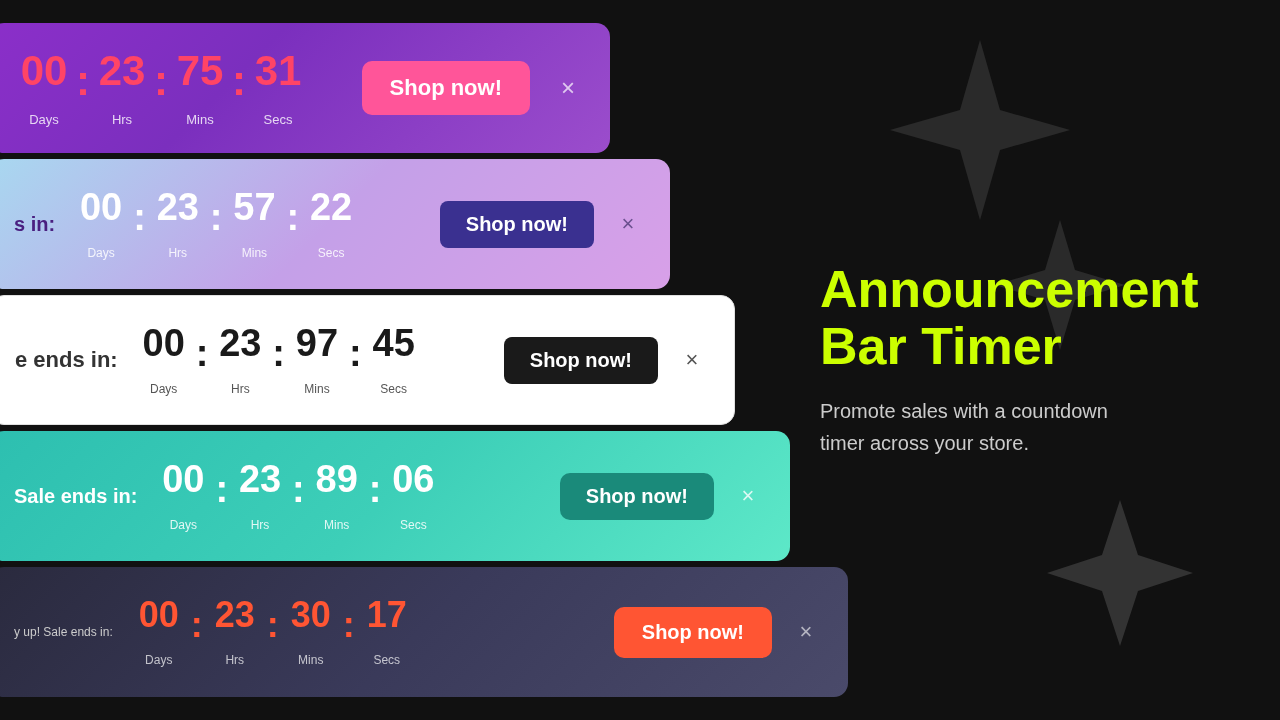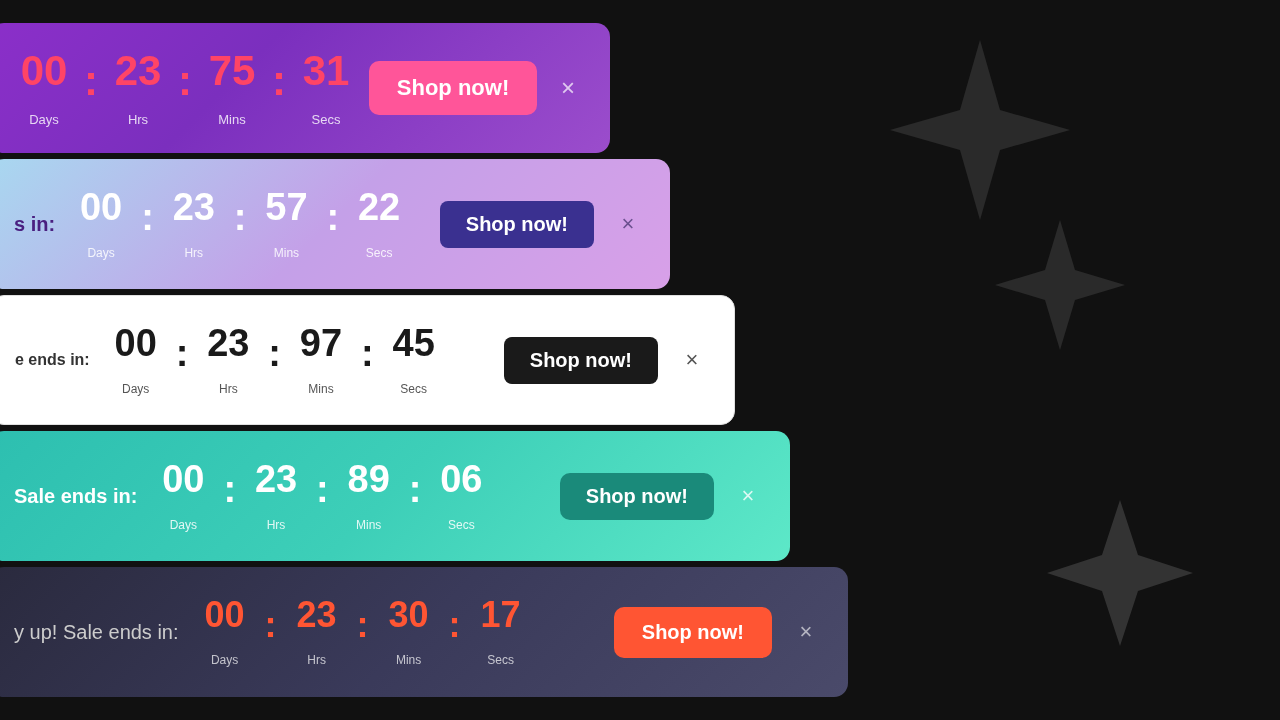--- a/index.html
+++ b/index.html
@@ -68,29 +68,29 @@
     }
 
     
     .sale-text {
       font-size: 18px;
       font-weight: 600;
       white-space: nowrap;
       flex-shrink: 0;
     }
     .sale-text-2 { color: #4a2080; font-size: 20px; }
-    .sale-text-3 { color: #333333; font-size: 16px; }
+    .sale-text-3 { color: #333333; font-size: 22px; }
     .sale-text-4 { color: #ffffff; font-size: 20px; font-weight: 700; }
-    .sale-text-5 { color: #cccccc; font-size: 20px; font-weight: 500; }
+    .sale-text-5 { color: #cccccc; font-size: 12px; font-weight: 500; }
 
     
     .timer {
       display: flex;
       align-items: center;
-      gap: 8px;
+      gap: 0;
       flex-shrink: 0;
     }
 
     .timer-unit {
       display: flex;
       flex-direction: column;
       align-items: center;
       min-width: 60px;
     }
 
@@ -409,13 +409,15 @@
 
     <path d="M160,40 L180,110 L250,130 L180,150 L160,220 L140,150 L70,130 L140,110 Z" fill="#2a2a2a"></path>
 
     <path d="M240,220 L255,270 L305,285 L255,300 L240,350 L225,300 L175,285 L225,270 Z" fill="#2a2a2a"></path>
 
     <path d="M300,500 L318,555 L373,573 L318,591 L300,646 L282,591 L227,573 L282,555 Z" fill="#333333"></path>
   </svg>
 </div>
 
 <div class="right-panel">
+  <h1 class="announcement-title">Announcement Bar Timer</h1>
+  <p class="announcement-desc">Promote sales with a countdown timer across your store.</p>
 </div>
 
 </body></html>

